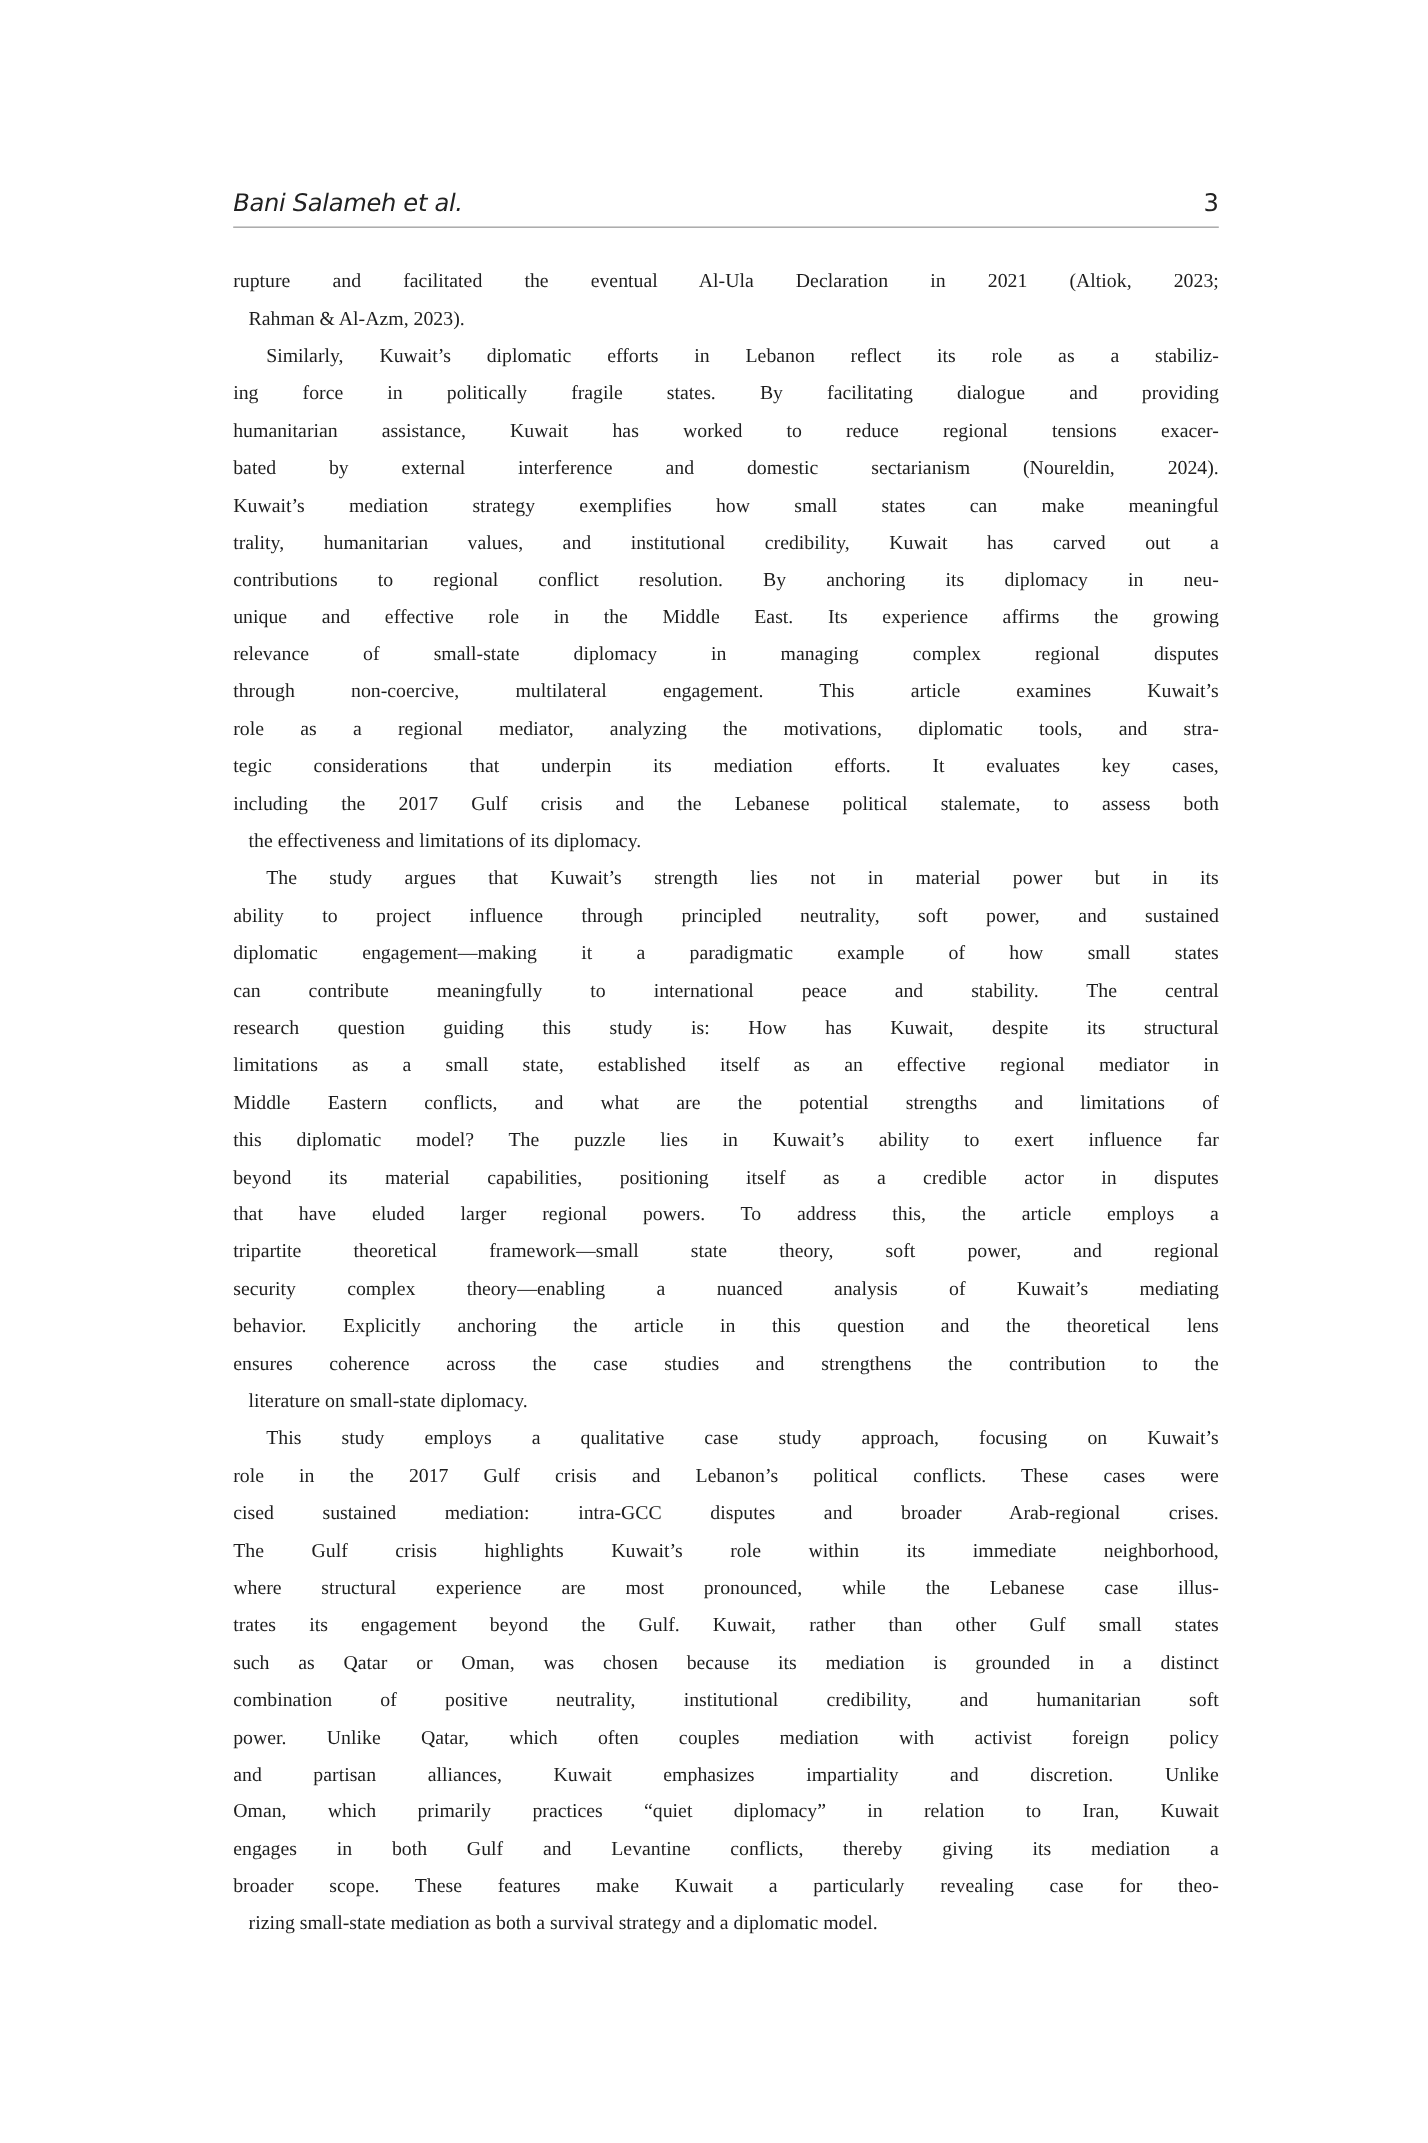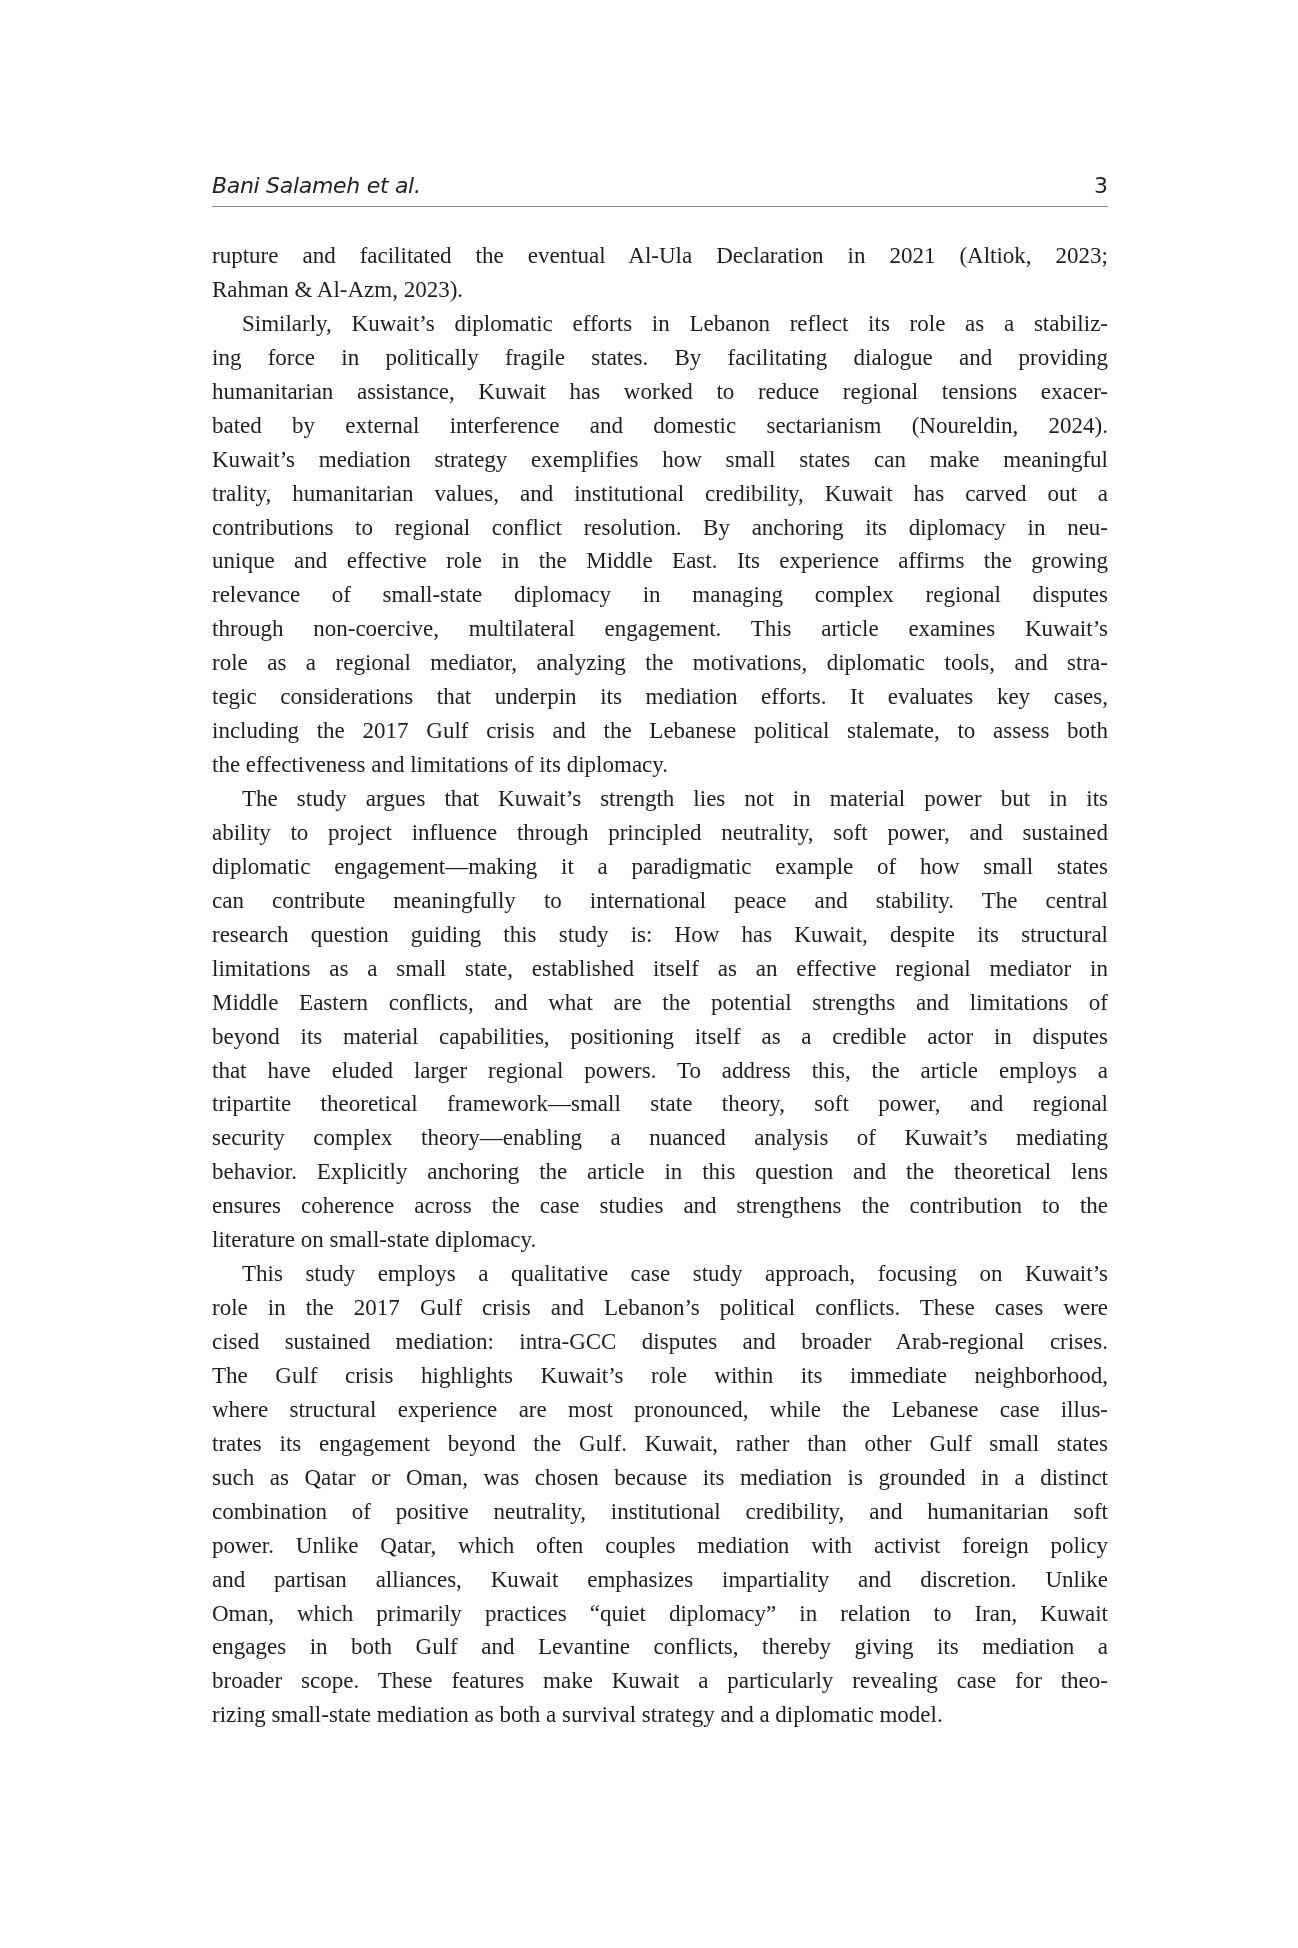--- a/index.html
+++ b/index.html
@@ -36,21 +36,21 @@
       position: absolute;
       right: 0;
       top: 5px;
     }
     .body-text {
       position: absolute;
       left: 212px;
       top: 239px;
       width: 896px;
       font-family: "Liberation Serif", serif;
-      font-size: 23px;
+      font-size: 18px;
       line-height: 33.95px;
       text-align: justify;
       color: #1e1e1e;
       hyphens: manual;
     }
     .body-text p {
       margin: 0;
       text-indent: 30px;
     }
     .line {
@@ -66,20 +66,21 @@
     }
     .line-inner {
       display: inline-block;
       width: 100%;
       text-align: justify;
       text-align-last: justify;
       white-space: normal;
     }
     .line.last .line-inner {
       text-align-last: left;
+      margin-left: 14px;
     }
   </style>
 </head>
 <body>
 
 <header class="running-head">
   <span class="author">Bani Salameh et al.</span>
   <span class="page-num">3</span>
 </header>
 
@@ -105,20 +106,21 @@
       <span class="line last"><span class="line-inner">the effectiveness and limitations of its diplomacy.</span></span>
     </p>
   <p style="text-indent: 0px;">
       <span class="line"><span class="line-inner" style="padding-left: 30px; box-sizing: border-box;">The study argues that Kuwait’s strength lies not in material power but in its</span></span>
       <span class="line"><span class="line-inner">ability to project influence through principled neutrality, soft power, and sustained</span></span>
       <span class="line"><span class="line-inner">diplomatic engagement—making it a paradigmatic example of how small states</span></span>
       <span class="line"><span class="line-inner">can contribute meaningfully to international peace and stability. The central</span></span>
       <span class="line"><span class="line-inner">research question guiding this study is: How has Kuwait, despite its structural</span></span>
       <span class="line"><span class="line-inner">limitations as a small state, established itself as an effective regional mediator in</span></span>
       <span class="line"><span class="line-inner">Middle Eastern conflicts, and what are the potential strengths and limitations of</span></span>
+      <span class="line"><span class="line-inner">this diplomatic model? The puzzle lies in Kuwait’s ability to exert influence far</span></span>
       <span class="line"><span class="line-inner">beyond its material capabilities, positioning itself as a credible actor in disputes</span></span>
       <span class="line"><span class="line-inner">that have eluded larger regional powers. To address this, the article employs a</span></span>
       <span class="line"><span class="line-inner">tripartite theoretical framework—small state theory, soft power, and regional</span></span>
       <span class="line"><span class="line-inner">security complex theory—enabling a nuanced analysis of Kuwait’s mediating</span></span>
       <span class="line"><span class="line-inner">behavior. Explicitly anchoring the article in this question and the theoretical lens</span></span>
       <span class="line"><span class="line-inner">ensures coherence across the case studies and strengthens the contribution to the</span></span>
       <span class="line last"><span class="line-inner">literature on small-state diplomacy.</span></span>
     </p>
   <p style="text-indent: 0px;">
       <span class="line"><span class="line-inner" style="padding-left: 30px; box-sizing: border-box;">This study employs a qualitative case study approach, focusing on Kuwait’s</span></span>

